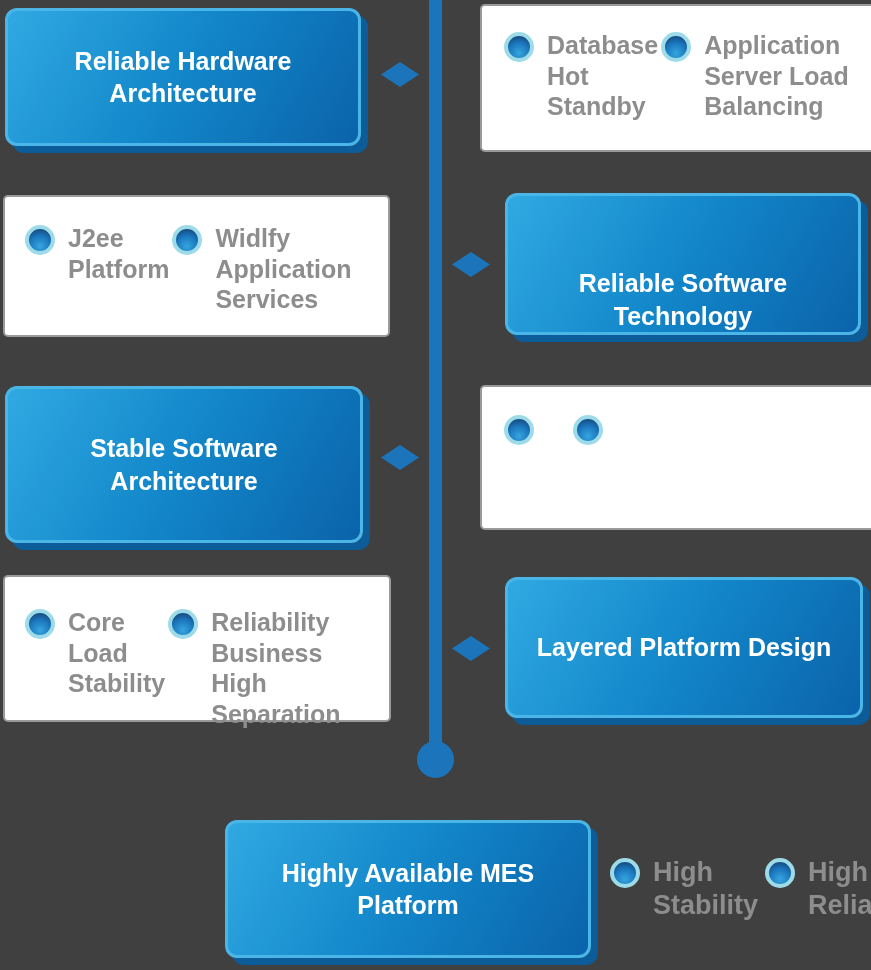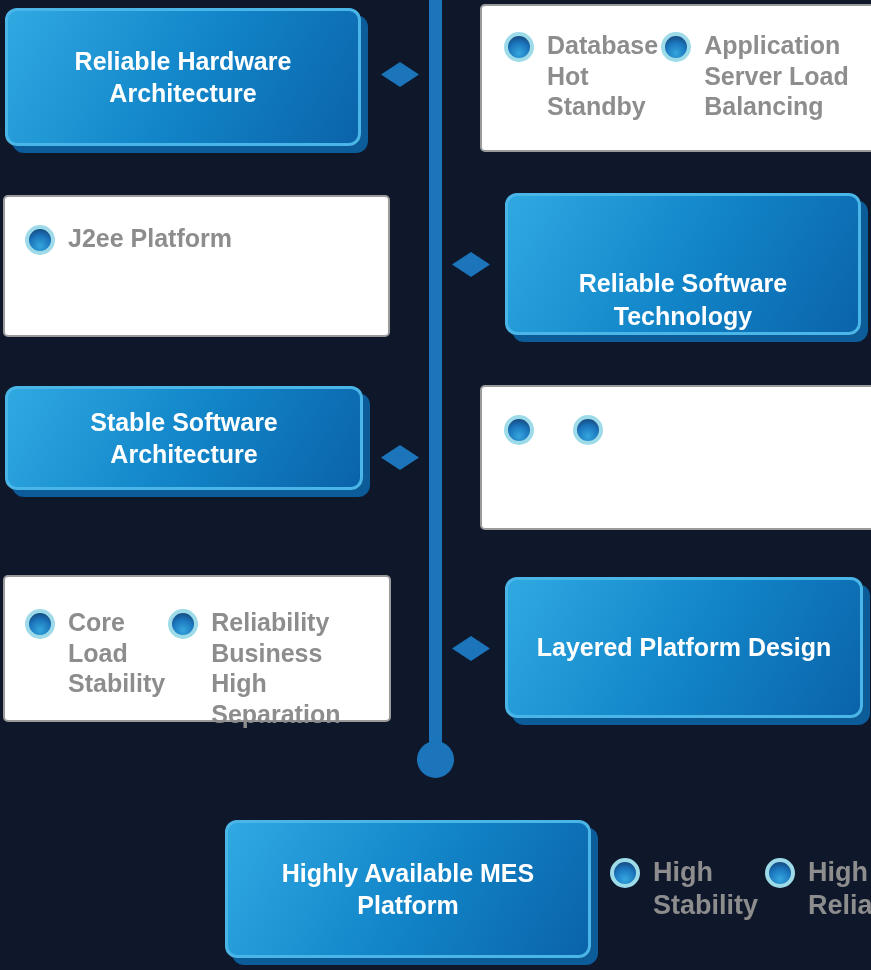--- a/index.html
+++ b/index.html
@@ -4,21 +4,21 @@
 <style>
   html, body { margin: 0; padding: 0; }
   body {
     background: #000;
     font-family: "Liberation Sans", sans-serif;
   }
   .canvas {
     position: relative;
     width: 871px;
     height: 970px;
-    background: #0f172a;
+    background: #404040;
     overflow: hidden;
   }
 
   
   .spine {
     position: absolute;
     left: 429px; top: 0;
     width: 13px; height: 748px;
     background: #1c75bb;
   }
@@ -57,21 +57,21 @@
   .blue-label {
     color: #ffffff;
     font-size: 25px;
     font-weight: 700;
     text-align: center;
     line-height: 1.3;
     padding: 0 26px;
   }
   .pos-b1 { left: 5px;   top: 8px;   width: 356px; height: 138px; }
   .pos-b2 { left: 505px; top: 193px; width: 356px; height: 142px; align-items: flex-end; }
-  .pos-b3 { left: 5px;   top: 386px; width: 358px; height: 104px; }
+  .pos-b3 { left: 5px;   top: 386px; width: 358px; height: 157px; }
   .pos-b4 { left: 505px; top: 577px; width: 358px; height: 141px; }
   .pos-bottom { left: 225px; top: 820px; width: 366px; height: 138px; }
 
   
   .white-box {
     position: absolute;
     background: #ffffff;
     border: 2px solid #9a9a9a;
     border-radius: 5px;
     box-sizing: border-box;
@@ -136,20 +136,24 @@
       </div>
     </div>
   </div>
 
   <div class="white-box pos-w2">
     <div class="bullets">
       <div class="bullet">
         <span class="sphere"></span>
         <span class="btext">J2ee Platform</span>
       </div>
+      <div class="bullet">
+        <span class="sphere"></span>
+        <span class="btext">Widlfy Application Services</span>
+      </div>
     </div>
   </div>
   <div class="diamond pos-d2"></div>
   <div class="blue-box pos-b2">
     <span class="blue-label">Reliable Software Technology</span>
   </div>
 
   <div class="blue-box pos-b3">
     <span class="blue-label">Stable Software Architecture</span>
   </div>

